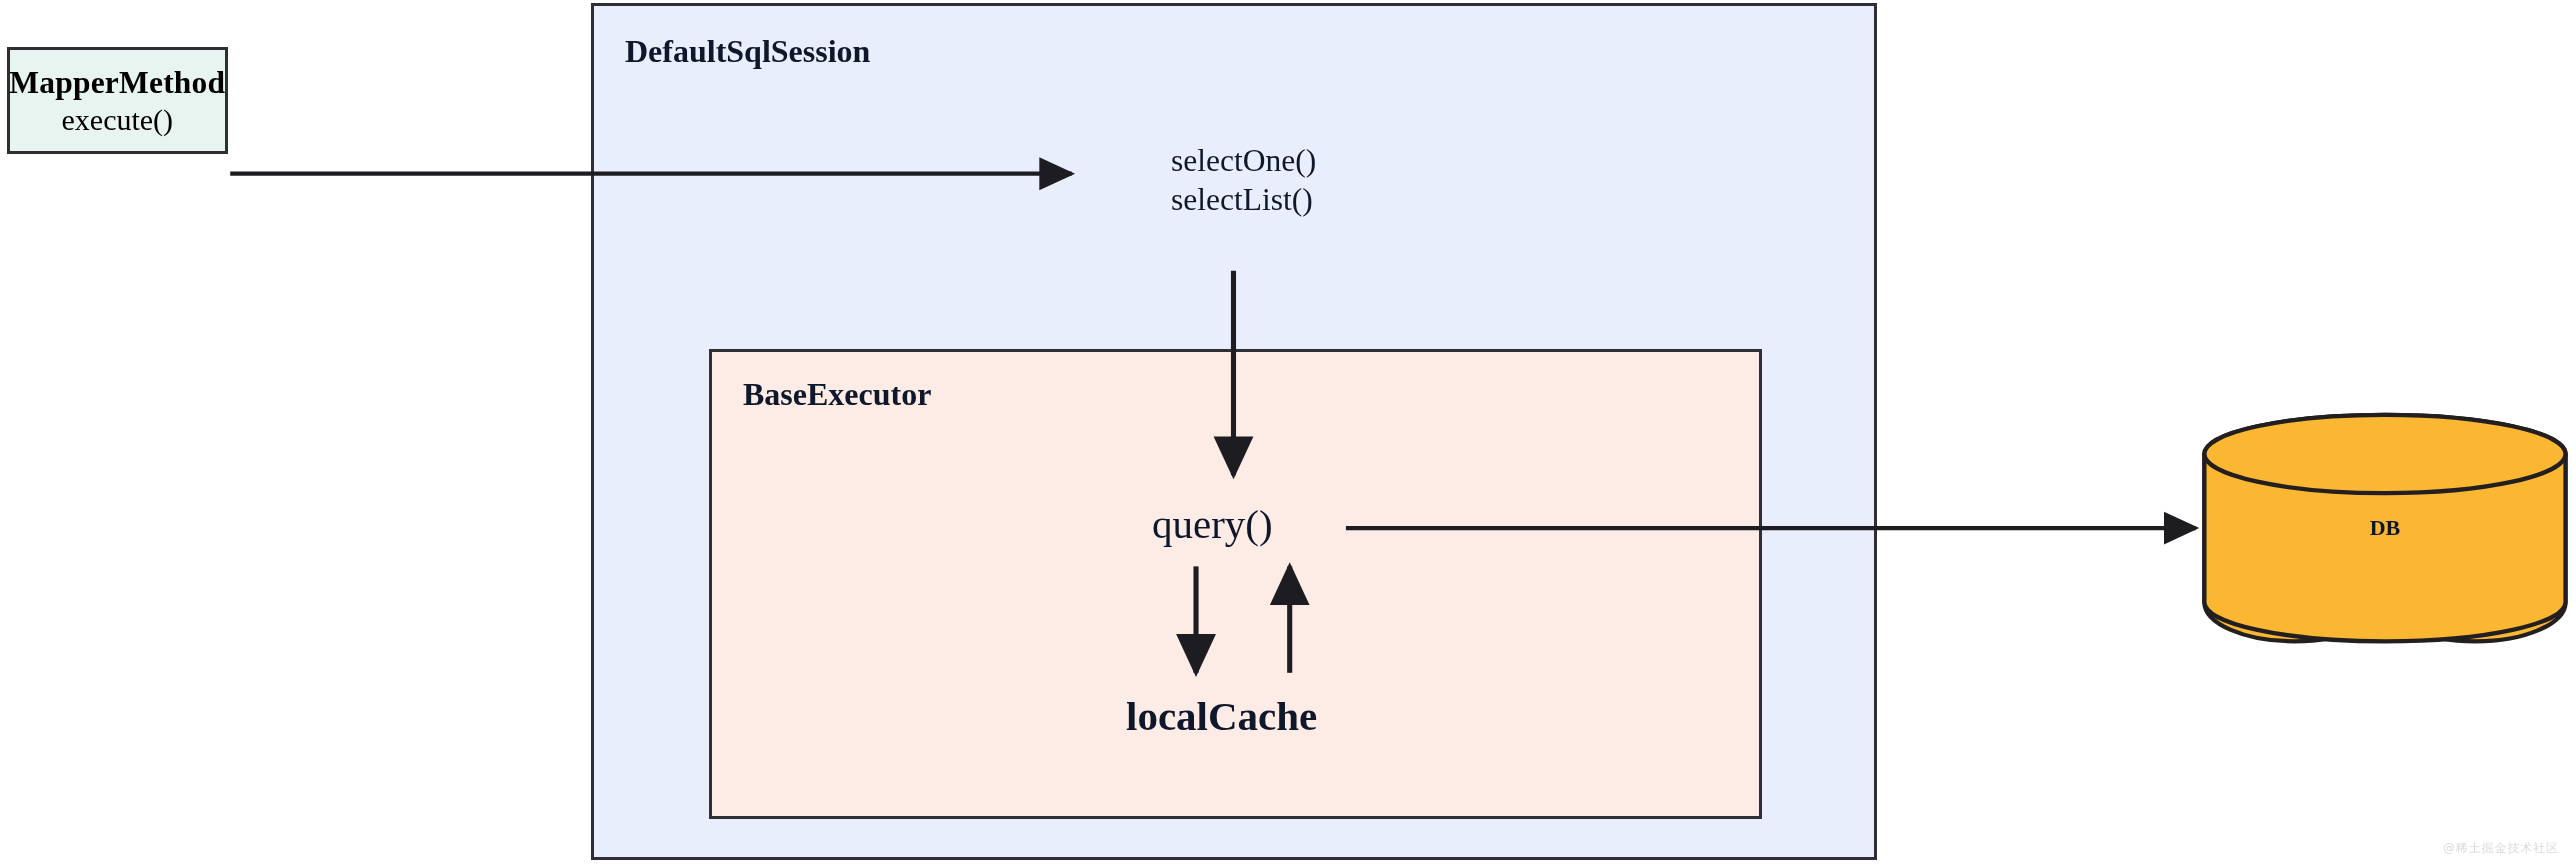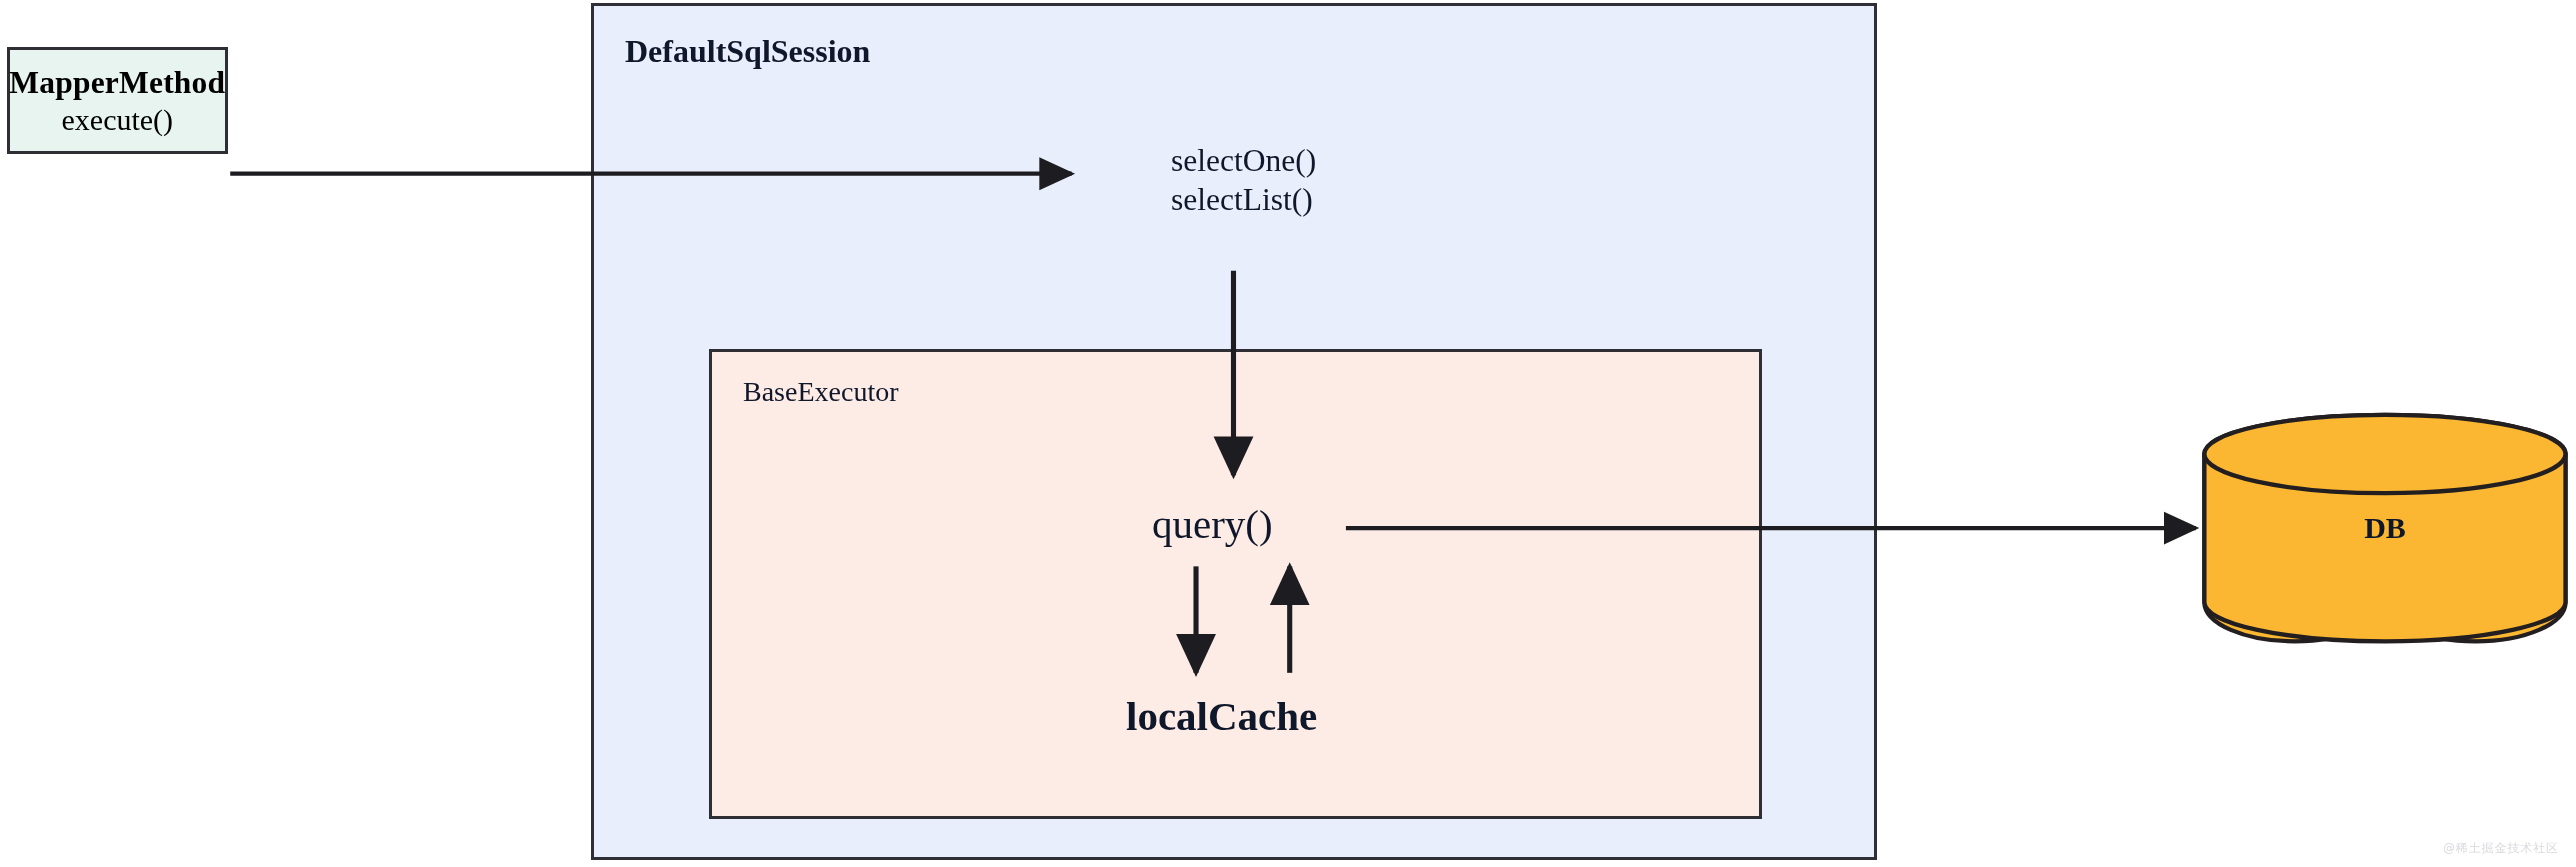--- a/index.html
+++ b/index.html
@@ -69,22 +69,22 @@
   .t-mapper-sub   { font-size: 30px; margin-top: 2px; }
   #default-sql-session-title {
     left: 625px;
     top: 32px;
     font-size: 32px;
     font-weight: bold;
   }
   #base-executor-title {
     left: 743px;
     top: 375px;
-    font-size: 28px;
-    font-weight: normal;
+    font-size: 32px;
+    font-weight: bold;
   }
   #select-methods {
     left: 1123px;
     top: 141px;
     font-size: 31.5px;
     text-align: left;
   }
   #select-methods div { line-height: 1.24; margin-left: 48px; }
   #query-label {
     left: 1152px;
@@ -93,21 +93,21 @@
   }
   #local-cache-label {
     left: 1126px;
     top: 691px;
     font-size: 41px;
     font-weight: bold;
   }
   #db-label {
     left: 2385px;
     top: 528px;
-    font-size: 30px;
+    font-size: 22px;
     font-weight: bold;
     transform: translate(-50%, -50%);
   }
   #watermark {
     position: absolute;
     right: 17px;
     bottom: 10.2px;
     font-size: 12px;
     color: #d9dade;
     font-family: "DejaVu Sans", "Liberation Sans", sans-serif;

